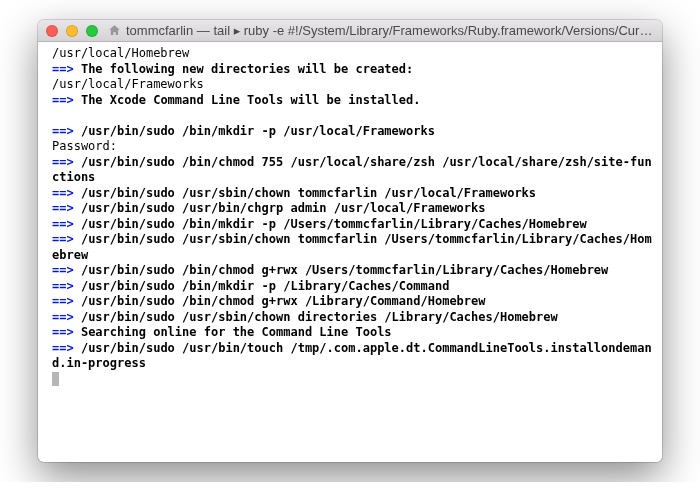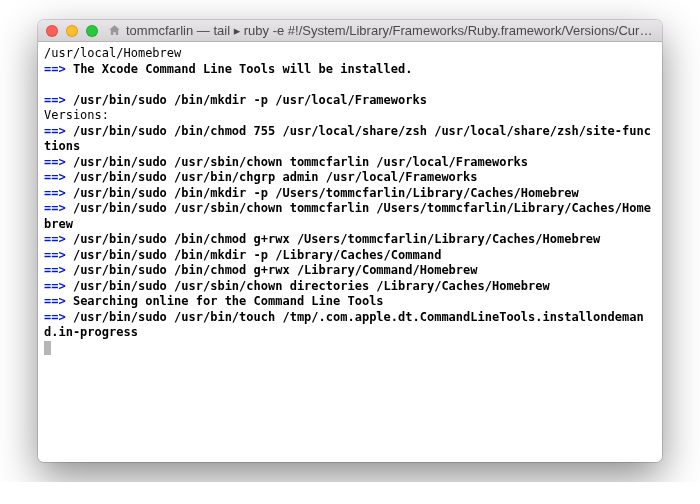--- a/index.html
+++ b/index.html
@@ -56,20 +56,21 @@
       opacity: 0.6;
     }
     .title-text { overflow: hidden; text-overflow: ellipsis; }
     .terminal {
       background: #fff;
       padding: 4px 6px 8px 6px;
       font-size: 12px;
       line-height: 15.5px;
       color: #000;
       min-height: 420px;
+      margin-left: 8px;
     }
     .line { white-space: pre-wrap; word-break: break-all; }
     .arrow.blue { color: #0018d8; font-weight: bold; }
     .bold { font-weight: bold; }
     .cursor {
       display: inline-block;
       width: 7px; height: 14px;
       background: #b6b6b6;
       vertical-align: text-bottom;
     }
@@ -87,24 +88,26 @@
     <div class="title-wrap">
       <svg class="home-icon" viewBox="0 0 16 16">
           <path fill="#6b6b6b" d="M8 1.5 1.5 7h2v6.5h3V10h3v3.5h3V7h2z"></path>
         </svg>
       <span class="title-text">tommcfarlin — tail ▸ ruby -e #!/System/Library/Frameworks/Ruby.framework/Versions/Curren...</span>
     </div>
   </div>
 
   <div class="terminal" id="terminal">
       <div class="line">/usr/local/Homebrew</div>
+      <div class="line"><span class="arrow blue">==&gt;</span> <span class="bold">The following new directories will be created:</span></div>
+      <div class="line">/usr/local/Frameworks</div>
       <div class="line"><span class="arrow blue">==&gt;</span> <span class="bold">The Xcode Command Line Tools will be installed.</span></div>
       <div class="line">&nbsp;</div>
       <div class="line"><span class="arrow blue">==&gt;</span> <span class="bold">/usr/bin/sudo /bin/mkdir -p /usr/local/Frameworks</span></div>
-      <div class="line">Versions:</div>
+      <div class="line">Password:</div>
       <div class="line"><span class="arrow blue">==&gt;</span> <span class="bold">/usr/bin/sudo /bin/chmod 755 /usr/local/share/zsh /usr/local/share/zsh/site-functions</span></div>
       <div class="line"><span class="arrow blue">==&gt;</span> <span class="bold">/usr/bin/sudo /usr/sbin/chown tommcfarlin /usr/local/Frameworks</span></div>
       <div class="line"><span class="arrow blue">==&gt;</span> <span class="bold">/usr/bin/sudo /usr/bin/chgrp admin /usr/local/Frameworks</span></div>
       <div class="line"><span class="arrow blue">==&gt;</span> <span class="bold">/usr/bin/sudo /bin/mkdir -p /Users/tommcfarlin/Library/Caches/Homebrew</span></div>
       <div class="line"><span class="arrow blue">==&gt;</span> <span class="bold">/usr/bin/sudo /usr/sbin/chown tommcfarlin /Users/tommcfarlin/Library/Caches/Homebrew</span></div>
       <div class="line"><span class="arrow blue">==&gt;</span> <span class="bold">/usr/bin/sudo /bin/chmod g+rwx /Users/tommcfarlin/Library/Caches/Homebrew</span></div>
       <div class="line"><span class="arrow blue">==&gt;</span> <span class="bold">/usr/bin/sudo /bin/mkdir -p /Library/Caches/Command</span></div>
       <div class="line"><span class="arrow blue">==&gt;</span> <span class="bold">/usr/bin/sudo /bin/chmod g+rwx /Library/Command/Homebrew</span></div>
       <div class="line"><span class="arrow blue">==&gt;</span> <span class="bold">/usr/bin/sudo /usr/sbin/chown directories /Library/Caches/Homebrew</span></div>
       <div class="line"><span class="arrow blue">==&gt;</span> <span class="bold">Searching online for the Command Line Tools</span></div>

